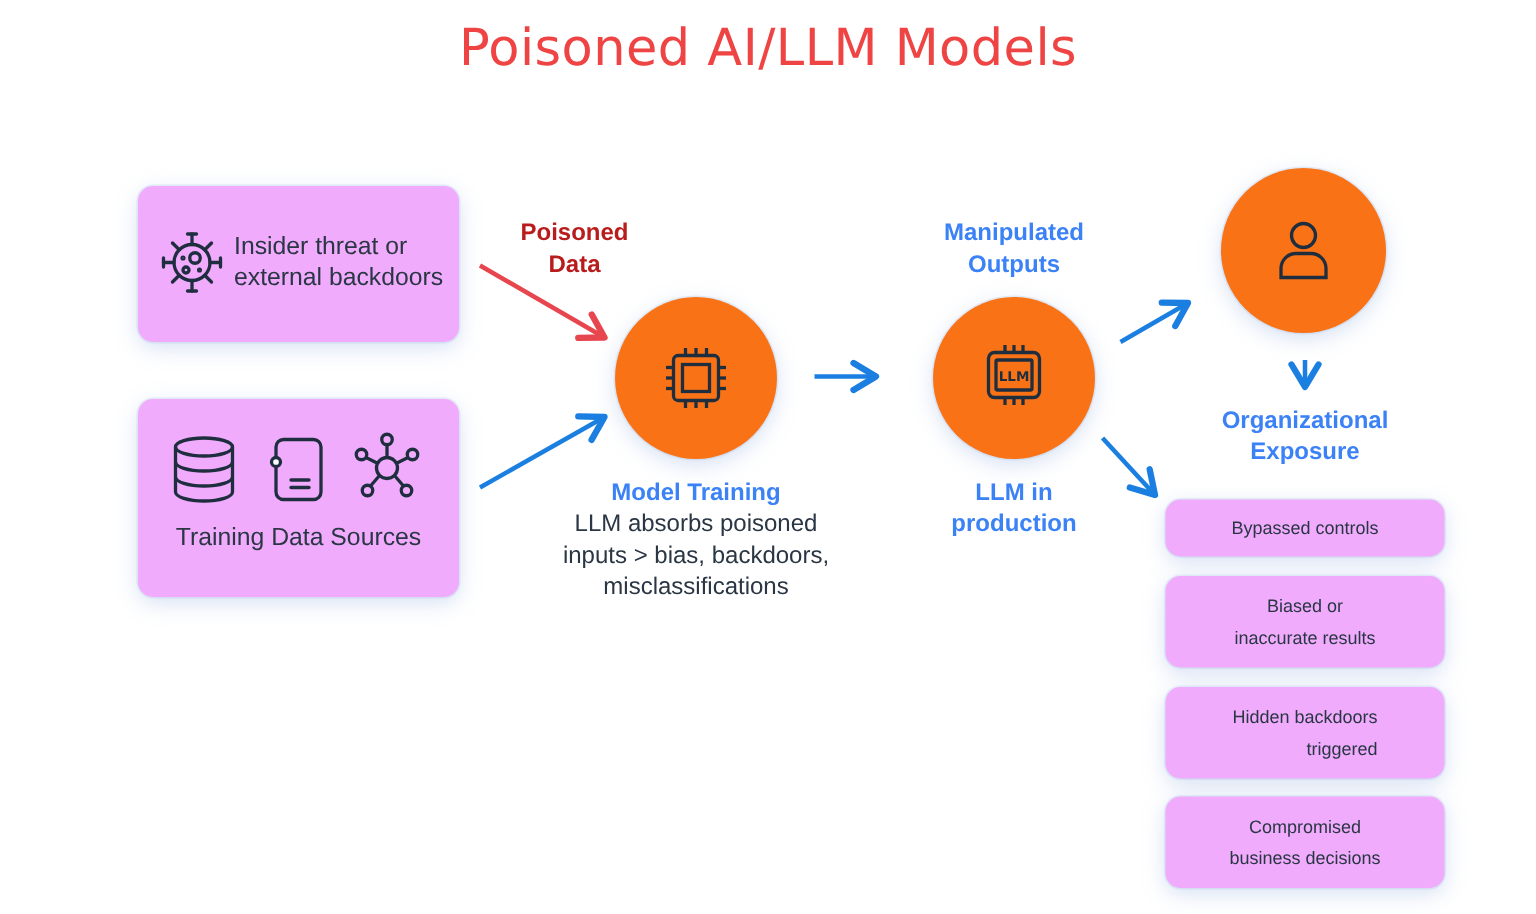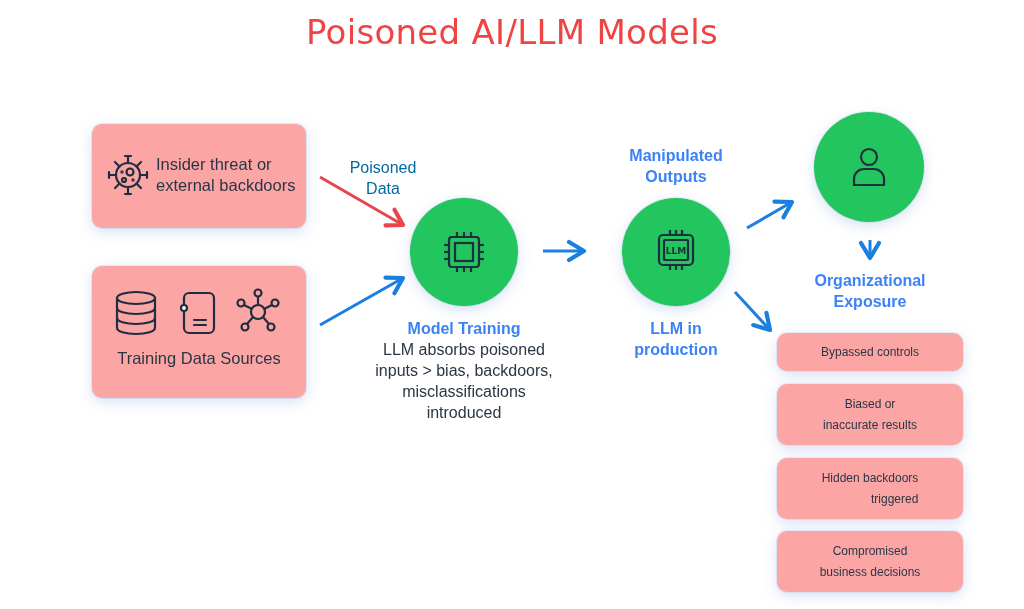--- a/index.html
+++ b/index.html
@@ -1,26 +1,26 @@
 <!DOCTYPE html>
 <html><head>
 <meta charset="utf-8">
 <style>
   html, body { margin:0; padding:0; }
   body { width:1024px; height:609px; background:#ffffff; position:relative; overflow:hidden;
          font-family:"Liberation Sans", sans-serif; color:#1e2b3c; }
   .title { position:absolute; left:0; width:1024px; top:12px; text-align:center; font-size:34px;
            font-weight:500; color:#ef4444; font-family:"DejaVu Sans", sans-serif; letter-spacing:0.3px; }
-  .card { position:absolute; background:#fca5a5; border-radius:10px;
+  .card { position:absolute; background:#f0abfc; border-radius:10px;
           box-shadow:0 4px 14px rgba(140,170,220,0.35), 0 0 0 1px rgba(220,230,245,0.6); }
-  .circle { position:absolute; border-radius:50%; background:#22c55e;
+  .circle { position:absolute; border-radius:50%; background:#f97316;
             box-shadow:0 4px 14px rgba(140,170,220,0.35), 0 0 0 1px rgba(225,232,245,0.7); }
   .txt { position:absolute; text-align:center; font-size:16px; line-height:21px; color:#2a3644; }
   .bold { font-weight:bold; color:#3b82f6; }
-  .red { color:#0369a1; font-weight:normal;margin-top:12px; }
+  .red { color:#b91c1c; font-weight:bold; }
   svg.arrows { position:absolute; left:0; top:0; }
   .outcome { position:absolute; left:777px; width:186px; display:flex; align-items:center; justify-content:center;
              text-align:center; font-size:12px; line-height:21px; color:#2a3644; }
 </style>
 </head>
 <body>
 
 <div class="title">Poisoned AI/LLM Models</div>
 
 <div class="card" style="left:92px;top:124px;width:214px;height:104px;">
@@ -101,21 +101,20 @@
     <line x1="37" y1="15" x2="42" y2="15"></line>
       <line x1="37" y1="22" x2="42" y2="22"></line>
       <line x1="37" y1="29" x2="42" y2="29"></line>
   </svg>
 </div>
 <div class="txt" style="left:354px;top:318px;width:220px;">
   <div class="bold">Model Training</div>
   <div>LLM absorbs poisoned</div>
   <div>inputs &gt; bias, backdoors,</div>
   <div>misclassifications</div>
-  <div>introduced</div>
 </div>
 
 <div class="txt bold" style="left:606px;top:145px;width:140px;">
   <div>Manipulated</div>
   <div>Outputs</div>
 </div>
 
 <div class="circle" style="left:622px;top:198px;width:108px;height:108px;">
   <svg width="44" height="44" viewBox="0 0 44 44" style="position:absolute;left:32px;top:30px;" fill="none" stroke="#1f2e3f" stroke-width="2.2">
     <rect x="5" y="7" width="34" height="30" rx="4"></rect>

